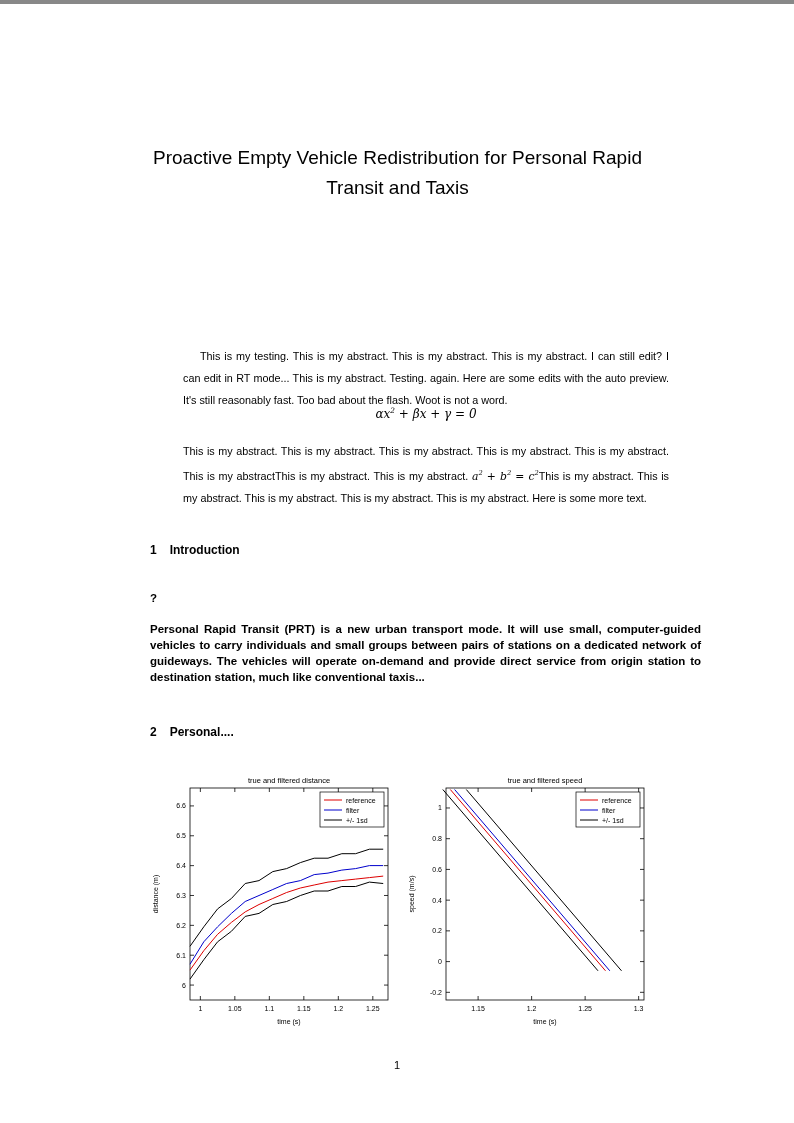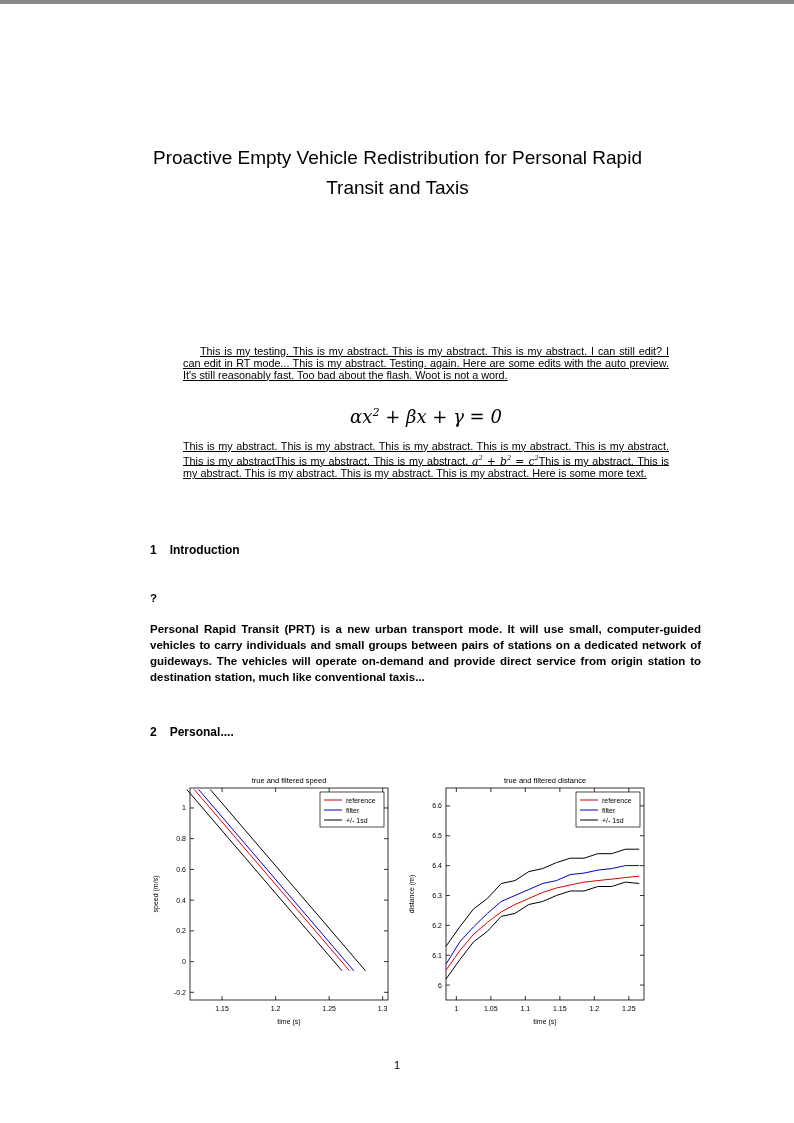--- a/index.html
+++ b/index.html
@@ -15,27 +15,27 @@
   .title{
     position:absolute;top:139px;left:125px;width:545px;
     text-align:center;font-size:19px;line-height:30px;font-weight:normal;
   }
   .abs-head{
     position:absolute;top:297px;left:0;width:794px;
     text-align:center;font-size:11px;font-weight:bold;
   }
   .abs-par{
     position:absolute;left:183px;width:486px;
-    font-size:10.8px;line-height:12px;text-align:justify;text-decoration:underline;
+    font-size:10.8px;line-height:22px;text-align:justify;
   }
   .abs-par.first{top:330px;text-indent:17px;}
   .abs-par.second{top:425px;}
   .equation{
     position:absolute;top:402px;left:183px;width:486px;
-    text-align:center;font-size:18px;
+    text-align:center;font-size:12px;
   }
   .math{font-family:"DejaVu Serif",serif;font-style:italic;}
   sup.math{font-size:0.62em;}
   .sec{
     position:absolute;left:150px;margin:0;
     font-size:12px;font-weight:bold;display:flex;gap:13px;
   }
   .sec1{top:539px;}
   .sec2{top:721px;}
   .qmark{position:absolute;top:588px;left:150px;font-size:11.5px;font-weight:bold;margin:0;}
@@ -77,72 +77,20 @@
   <p class="qmark">?</p>
 
   <p class="body-par">Personal Rapid Transit (PRT) is a new urban transport mode. It will use small, computer-guided vehicles to carry individuals and small groups between pairs of stations on a dedicated network of guideways. The vehicles will operate on-demand and provide direct service from origin station to destination station, much like conventional taxis...</p>
 
   <h2 class="sec sec2">
     <span>2</span>
     <span>Personal....</span>
   </h2>
 
   <div class="figrow">
-    <figure>
-      <svg width="250" height="258" viewBox="0 0 250 258" xmlns="http://www.w3.org/2000/svg">
-          <rect x="46" y="14" width="198" height="212" fill="#fff" stroke="#000" stroke-width="0.8"></rect>
-          <line x1="78.10810810810793" y1="226" x2="78.10810810810793" y2="222" stroke="#000" stroke-width="0.8"></line>
-          <line x1="78.10810810810793" y1="14" x2="78.10810810810793" y2="18" stroke="#000" stroke-width="0.8"></line>
-          <text x="78.10810810810793" y="237" class="tk" text-anchor="middle">1.15</text>
-          <line x1="131.62162162162156" y1="226" x2="131.62162162162156" y2="222" stroke="#000" stroke-width="0.8"></line>
-          <line x1="131.62162162162156" y1="14" x2="131.62162162162156" y2="18" stroke="#000" stroke-width="0.8"></line>
-          <text x="131.62162162162156" y="237" class="tk" text-anchor="middle">1.2</text>
-          <line x1="185.13513513513513" y1="226" x2="185.13513513513513" y2="222" stroke="#000" stroke-width="0.8"></line>
-          <line x1="185.13513513513513" y1="14" x2="185.13513513513513" y2="18" stroke="#000" stroke-width="0.8"></line>
-          <text x="185.13513513513513" y="237" class="tk" text-anchor="middle">1.25</text>
-          <line x1="238.64864864864876" y1="226" x2="238.64864864864876" y2="222" stroke="#000" stroke-width="0.8"></line>
-          <line x1="238.64864864864876" y1="14" x2="238.64864864864876" y2="18" stroke="#000" stroke-width="0.8"></line>
-          <text x="238.64864864864876" y="237" class="tk" text-anchor="middle">1.3</text>
-          <line x1="46" y1="218.31884057971016" x2="50" y2="218.31884057971016" stroke="#000" stroke-width="0.8"></line>
-          <line x1="244" y1="218.31884057971016" x2="240" y2="218.31884057971016" stroke="#000" stroke-width="0.8"></line>
-          <text x="42" y="220.81884057971016" class="tk" text-anchor="end">-0.2</text>
-          <line x1="46" y1="187.59420289855072" x2="50" y2="187.59420289855072" stroke="#000" stroke-width="0.8"></line>
-          <line x1="244" y1="187.59420289855072" x2="240" y2="187.59420289855072" stroke="#000" stroke-width="0.8"></line>
-          <text x="42" y="190.09420289855072" class="tk" text-anchor="end">0</text>
-          <line x1="46" y1="156.8695652173913" x2="50" y2="156.8695652173913" stroke="#000" stroke-width="0.8"></line>
-          <line x1="244" y1="156.8695652173913" x2="240" y2="156.8695652173913" stroke="#000" stroke-width="0.8"></line>
-          <text x="42" y="159.3695652173913" class="tk" text-anchor="end">0.2</text>
-          <line x1="46" y1="126.14492753623188" x2="50" y2="126.14492753623188" stroke="#000" stroke-width="0.8"></line>
-          <line x1="244" y1="126.14492753623188" x2="240" y2="126.14492753623188" stroke="#000" stroke-width="0.8"></line>
-          <text x="42" y="128.64492753623188" class="tk" text-anchor="end">0.4</text>
-          <line x1="46" y1="95.42028985507244" x2="50" y2="95.42028985507244" stroke="#000" stroke-width="0.8"></line>
-          <line x1="244" y1="95.42028985507244" x2="240" y2="95.42028985507244" stroke="#000" stroke-width="0.8"></line>
-          <text x="42" y="97.92028985507244" class="tk" text-anchor="end">0.6</text>
-          <line x1="46" y1="64.69565217391303" x2="50" y2="64.69565217391303" stroke="#000" stroke-width="0.8"></line>
-          <line x1="244" y1="64.69565217391303" x2="240" y2="64.69565217391303" stroke="#000" stroke-width="0.8"></line>
-          <text x="42" y="67.19565217391303" class="tk" text-anchor="end">0.8</text>
-          <line x1="46" y1="33.971014492753625" x2="50" y2="33.971014492753625" stroke="#000" stroke-width="0.8"></line>
-          <line x1="244" y1="33.971014492753625" x2="240" y2="33.971014492753625" stroke="#000" stroke-width="0.8"></line>
-          <text x="42" y="36.471014492753625" class="tk" text-anchor="end">1</text>
-          <text x="145" y="9" class="ttl" text-anchor="middle">true and filtered speed</text>
-          <text x="145" y="250" class="tk" text-anchor="middle">time (s)</text>
-          <text transform="translate(14,120) rotate(-90)" class="tk" text-anchor="middle">speed (m/s)</text>
-          <polyline points="50.3,15.5 205.5,196.8" fill="none" stroke="#dd0000" stroke-width="1"></polyline>
-          <polyline points="54.6,15.5 209.8,196.8" fill="none" stroke="#0000cc" stroke-width="1"></polyline>
-          <polyline points="42.8,15.5 198.0,196.8" fill="none" stroke="#000000" stroke-width="1"></polyline>
-          <polyline points="66.3,15.5 221.5,196.8" fill="none" stroke="#000000" stroke-width="1"></polyline>
-          <rect x="176" y="18" width="64" height="35" fill="#fff" stroke="#000" stroke-width="0.7"></rect>
-          <line x1="180" y1="26" x2="198" y2="26" stroke="#dd0000" stroke-width="1"></line>
-          <text x="202" y="28.5" class="tk">reference</text>
-          <line x1="180" y1="36" x2="198" y2="36" stroke="#0000cc" stroke-width="1"></line>
-          <text x="202" y="38.5" class="tk">filter</text>
-          <line x1="180" y1="46" x2="198" y2="46" stroke="#000000" stroke-width="1"></line>
-          <text x="202" y="48.5" class="tk">+/- 1sd</text>
-        </svg>
-    </figure>
     <figure>
       <svg width="250" height="258" viewBox="0 0 250 258" xmlns="http://www.w3.org/2000/svg">
           <rect x="46" y="14" width="198" height="212" fill="#fff" stroke="#000" stroke-width="0.8"></rect>
           <line x1="56.348432055749136" y1="226" x2="56.348432055749136" y2="222" stroke="#000" stroke-width="0.8"></line>
           <line x1="56.348432055749136" y1="14" x2="56.348432055749136" y2="18" stroke="#000" stroke-width="0.8"></line>
           <text x="56.348432055749136" y="237" class="tk" text-anchor="middle">1</text>
           <line x1="90.84320557491293" y1="226" x2="90.84320557491293" y2="222" stroke="#000" stroke-width="0.8"></line>
           <line x1="90.84320557491293" y1="14" x2="90.84320557491293" y2="18" stroke="#000" stroke-width="0.8"></line>
           <text x="90.84320557491293" y="237" class="tk" text-anchor="middle">1.05</text>
           <line x1="125.33797909407672" y1="226" x2="125.33797909407672" y2="222" stroke="#000" stroke-width="0.8"></line>
@@ -187,17 +135,69 @@
           <polyline points="46.0,205.1 59.8,185.7 73.6,167.8 87.4,157.3 101.2,142.4 115.0,139.4 128.8,130.5 142.6,127.5 156.4,121.5 170.2,117.0 184.0,117.0 197.8,112.5 211.6,112.5 225.4,108.1 239.2,109.5" fill="none" stroke="#000000" stroke-width="1"></polyline>
           <rect x="176" y="18" width="64" height="35" fill="#fff" stroke="#000" stroke-width="0.7"></rect>
           <line x1="180" y1="26" x2="198" y2="26" stroke="#dd0000" stroke-width="1"></line>
           <text x="202" y="28.5" class="tk">reference</text>
           <line x1="180" y1="36" x2="198" y2="36" stroke="#0000cc" stroke-width="1"></line>
           <text x="202" y="38.5" class="tk">filter</text>
           <line x1="180" y1="46" x2="198" y2="46" stroke="#000000" stroke-width="1"></line>
           <text x="202" y="48.5" class="tk">+/- 1sd</text>
         </svg>
     </figure>
+    <figure>
+      <svg width="250" height="258" viewBox="0 0 250 258" xmlns="http://www.w3.org/2000/svg">
+          <rect x="46" y="14" width="198" height="212" fill="#fff" stroke="#000" stroke-width="0.8"></rect>
+          <line x1="78.10810810810793" y1="226" x2="78.10810810810793" y2="222" stroke="#000" stroke-width="0.8"></line>
+          <line x1="78.10810810810793" y1="14" x2="78.10810810810793" y2="18" stroke="#000" stroke-width="0.8"></line>
+          <text x="78.10810810810793" y="237" class="tk" text-anchor="middle">1.15</text>
+          <line x1="131.62162162162156" y1="226" x2="131.62162162162156" y2="222" stroke="#000" stroke-width="0.8"></line>
+          <line x1="131.62162162162156" y1="14" x2="131.62162162162156" y2="18" stroke="#000" stroke-width="0.8"></line>
+          <text x="131.62162162162156" y="237" class="tk" text-anchor="middle">1.2</text>
+          <line x1="185.13513513513513" y1="226" x2="185.13513513513513" y2="222" stroke="#000" stroke-width="0.8"></line>
+          <line x1="185.13513513513513" y1="14" x2="185.13513513513513" y2="18" stroke="#000" stroke-width="0.8"></line>
+          <text x="185.13513513513513" y="237" class="tk" text-anchor="middle">1.25</text>
+          <line x1="238.64864864864876" y1="226" x2="238.64864864864876" y2="222" stroke="#000" stroke-width="0.8"></line>
+          <line x1="238.64864864864876" y1="14" x2="238.64864864864876" y2="18" stroke="#000" stroke-width="0.8"></line>
+          <text x="238.64864864864876" y="237" class="tk" text-anchor="middle">1.3</text>
+          <line x1="46" y1="218.31884057971016" x2="50" y2="218.31884057971016" stroke="#000" stroke-width="0.8"></line>
+          <line x1="244" y1="218.31884057971016" x2="240" y2="218.31884057971016" stroke="#000" stroke-width="0.8"></line>
+          <text x="42" y="220.81884057971016" class="tk" text-anchor="end">-0.2</text>
+          <line x1="46" y1="187.59420289855072" x2="50" y2="187.59420289855072" stroke="#000" stroke-width="0.8"></line>
+          <line x1="244" y1="187.59420289855072" x2="240" y2="187.59420289855072" stroke="#000" stroke-width="0.8"></line>
+          <text x="42" y="190.09420289855072" class="tk" text-anchor="end">0</text>
+          <line x1="46" y1="156.8695652173913" x2="50" y2="156.8695652173913" stroke="#000" stroke-width="0.8"></line>
+          <line x1="244" y1="156.8695652173913" x2="240" y2="156.8695652173913" stroke="#000" stroke-width="0.8"></line>
+          <text x="42" y="159.3695652173913" class="tk" text-anchor="end">0.2</text>
+          <line x1="46" y1="126.14492753623188" x2="50" y2="126.14492753623188" stroke="#000" stroke-width="0.8"></line>
+          <line x1="244" y1="126.14492753623188" x2="240" y2="126.14492753623188" stroke="#000" stroke-width="0.8"></line>
+          <text x="42" y="128.64492753623188" class="tk" text-anchor="end">0.4</text>
+          <line x1="46" y1="95.42028985507244" x2="50" y2="95.42028985507244" stroke="#000" stroke-width="0.8"></line>
+          <line x1="244" y1="95.42028985507244" x2="240" y2="95.42028985507244" stroke="#000" stroke-width="0.8"></line>
+          <text x="42" y="97.92028985507244" class="tk" text-anchor="end">0.6</text>
+          <line x1="46" y1="64.69565217391303" x2="50" y2="64.69565217391303" stroke="#000" stroke-width="0.8"></line>
+          <line x1="244" y1="64.69565217391303" x2="240" y2="64.69565217391303" stroke="#000" stroke-width="0.8"></line>
+          <text x="42" y="67.19565217391303" class="tk" text-anchor="end">0.8</text>
+          <line x1="46" y1="33.971014492753625" x2="50" y2="33.971014492753625" stroke="#000" stroke-width="0.8"></line>
+          <line x1="244" y1="33.971014492753625" x2="240" y2="33.971014492753625" stroke="#000" stroke-width="0.8"></line>
+          <text x="42" y="36.471014492753625" class="tk" text-anchor="end">1</text>
+          <text x="145" y="9" class="ttl" text-anchor="middle">true and filtered speed</text>
+          <text x="145" y="250" class="tk" text-anchor="middle">time (s)</text>
+          <text transform="translate(14,120) rotate(-90)" class="tk" text-anchor="middle">speed (m/s)</text>
+          <polyline points="50.3,15.5 205.5,196.8" fill="none" stroke="#dd0000" stroke-width="1"></polyline>
+          <polyline points="54.6,15.5 209.8,196.8" fill="none" stroke="#0000cc" stroke-width="1"></polyline>
+          <polyline points="42.8,15.5 198.0,196.8" fill="none" stroke="#000000" stroke-width="1"></polyline>
+          <polyline points="66.3,15.5 221.5,196.8" fill="none" stroke="#000000" stroke-width="1"></polyline>
+          <rect x="176" y="18" width="64" height="35" fill="#fff" stroke="#000" stroke-width="0.7"></rect>
+          <line x1="180" y1="26" x2="198" y2="26" stroke="#dd0000" stroke-width="1"></line>
+          <text x="202" y="28.5" class="tk">reference</text>
+          <line x1="180" y1="36" x2="198" y2="36" stroke="#0000cc" stroke-width="1"></line>
+          <text x="202" y="38.5" class="tk">filter</text>
+          <line x1="180" y1="46" x2="198" y2="46" stroke="#000000" stroke-width="1"></line>
+          <text x="202" y="48.5" class="tk">+/- 1sd</text>
+        </svg>
+    </figure>
   </div>
 
   <div class="pagenum">1</div>
 
 </div>
 
 </body></html>

